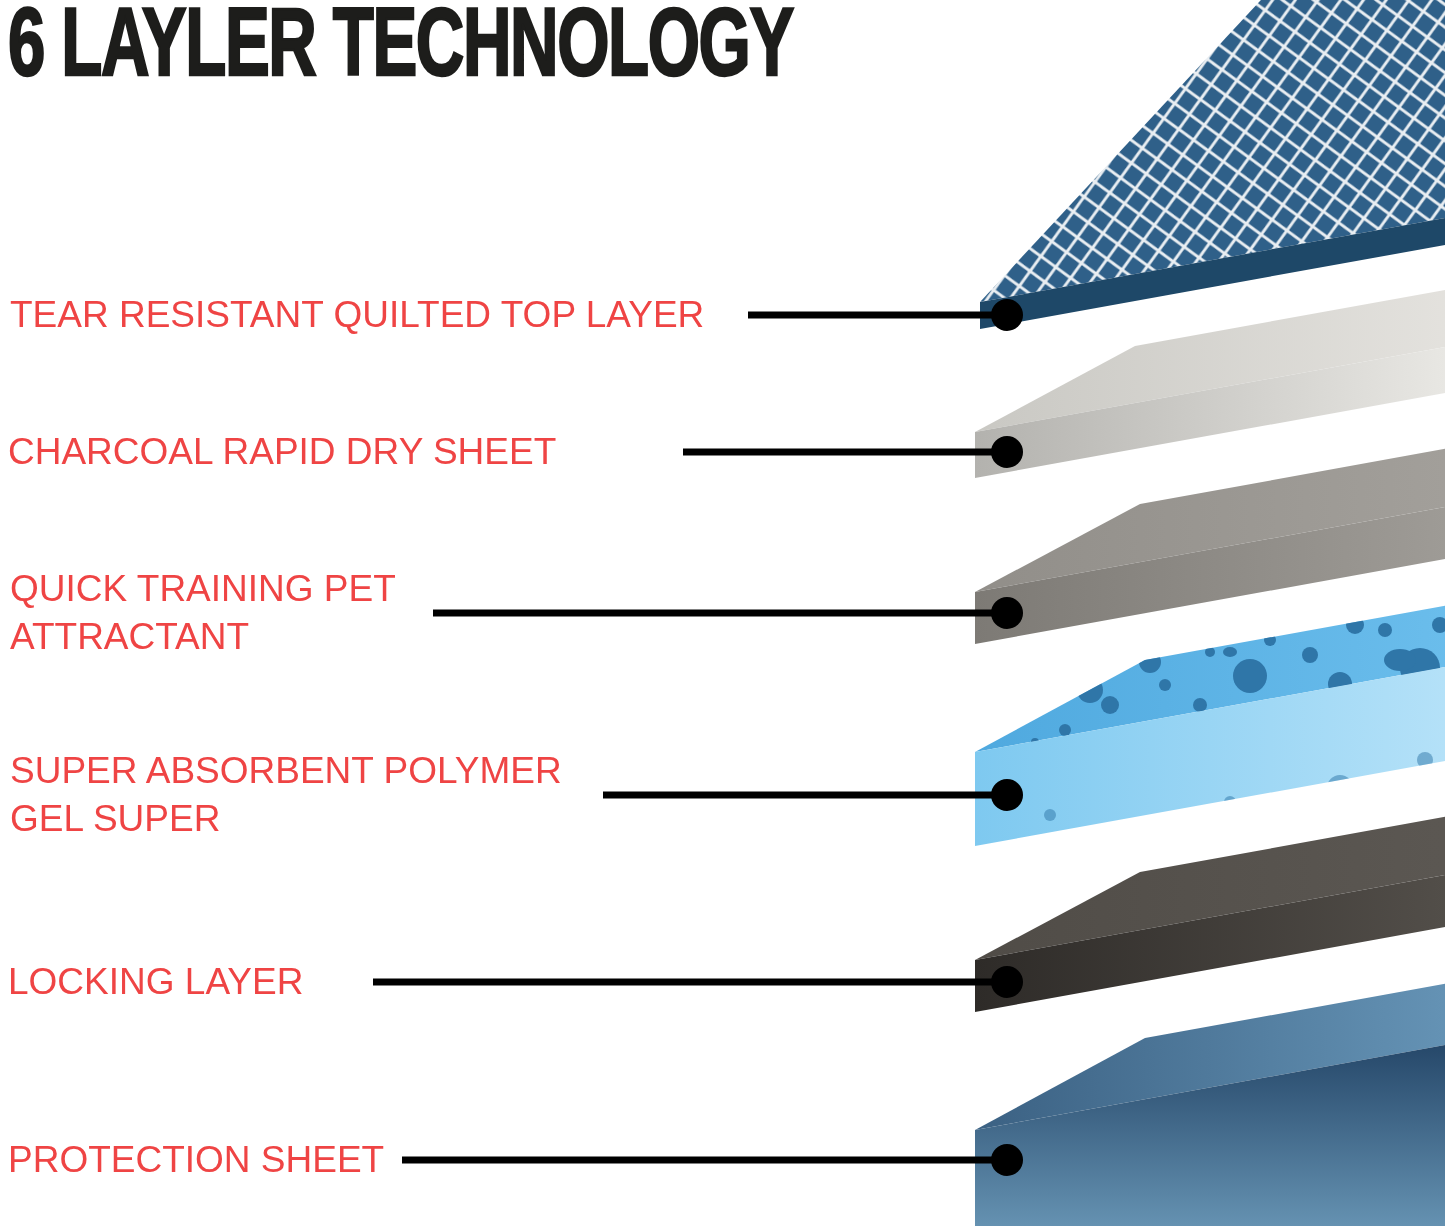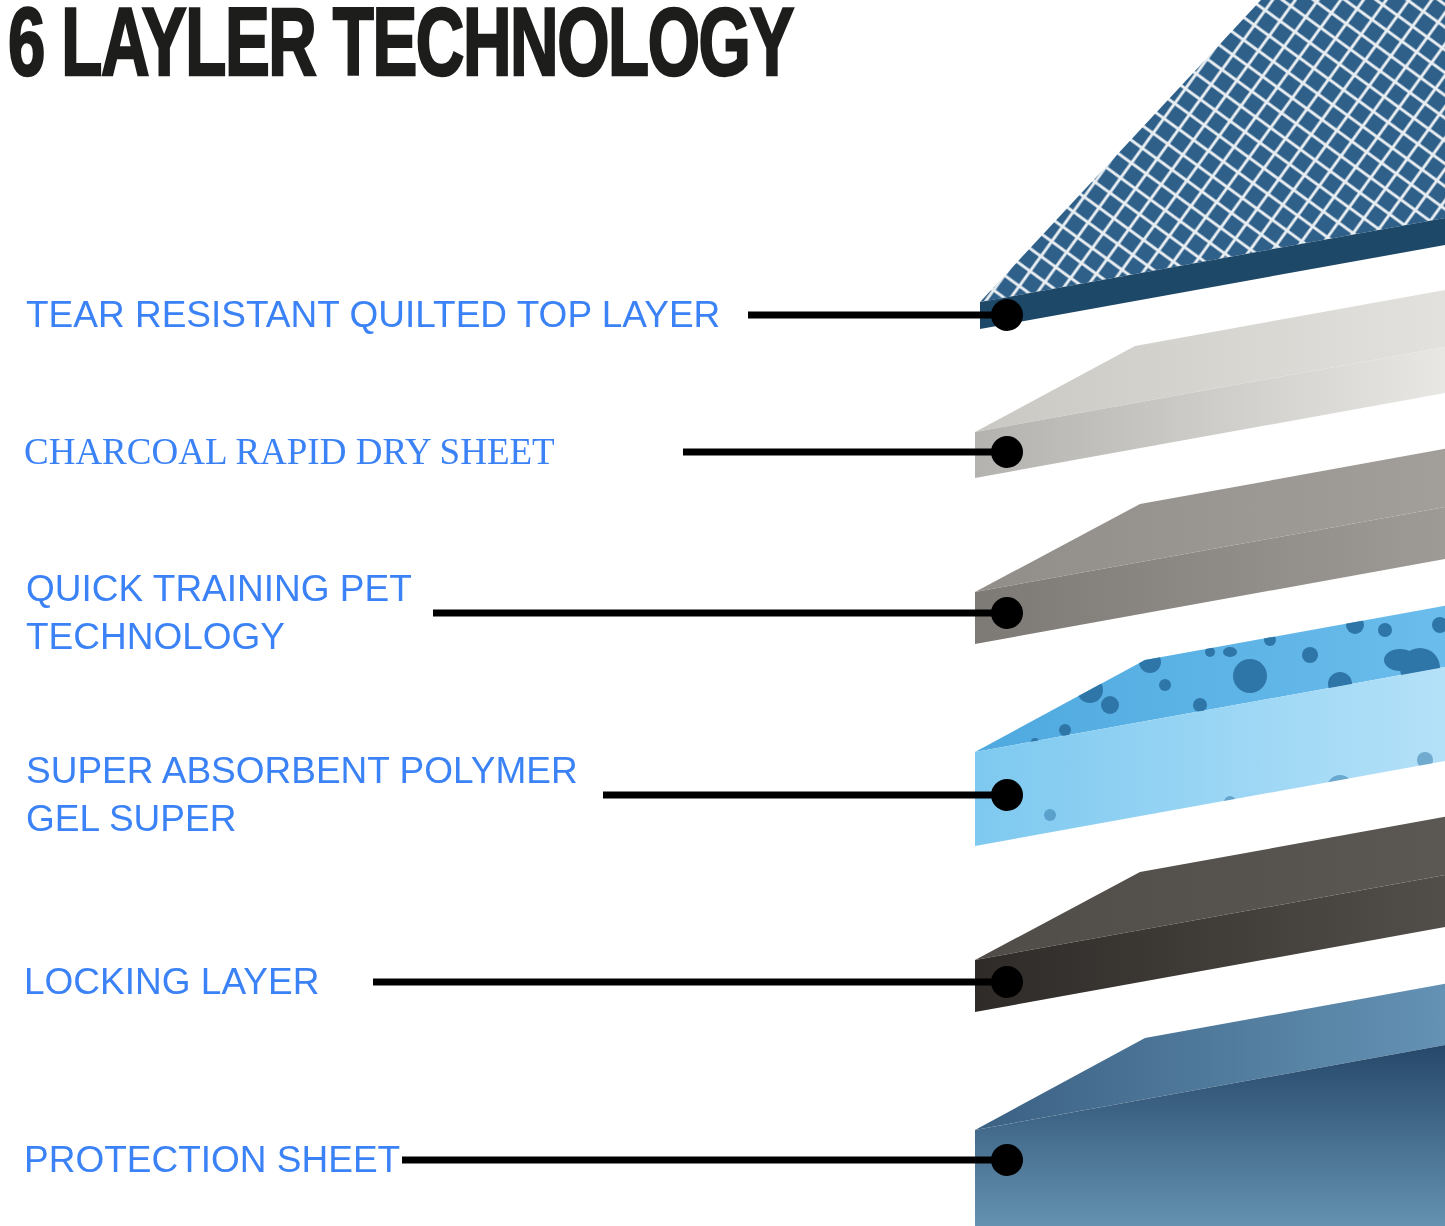--- a/index.html
+++ b/index.html
@@ -11,21 +11,21 @@
   .stage{position:absolute;left:0;top:0;width:1445px;height:1226px;}
   .title{
     position:absolute;left:8px;top:-8px;
     font-size:96px;font-weight:700;line-height:1.05;
     color:#1d1d1b;-webkit-text-stroke:2.5px #1d1d1b;
     letter-spacing:-2px;white-space:nowrap;
     transform:scaleX(.70);transform-origin:0 50%;
   }
   .label{
     position:absolute;font-size:37px;line-height:48px;
-    color:#3b82f6;letter-spacing:0;margin-left:16px;
+    color:#ef4444;letter-spacing:0;
   }
   .connector{stroke:#000;stroke-width:7;}
   .dot{fill:#000;}
 </style>
 </head>
 <body>
 
 <svg class="stage" viewBox="0 0 1445 1226" width="1445" height="1226" xmlns="http://www.w3.org/2000/svg">
   <defs>
     <pattern id="meshPat" width="26" height="26" patternUnits="userSpaceOnUse" patternTransform="rotate(-9)">
@@ -164,21 +164,21 @@
 
     <line class="connector" x1="402" y1="1160" x2="1007" y2="1160"></line>
     <circle class="dot" cx="1007" cy="1160" r="16"></circle>
   </g>
 </svg>
 
 <div class="title">6 LAYLER TECHNOLOGY</div>
 
 <div class="label" style="left:10px;top:291px;width:740px;">TEAR RESISTANT QUILTED TOP LAYER</div>
 
-<div class="label" style="left:8px;top:428px;width:660px;font-family:Liberation Serif, serif;">CHARCOAL RAPID DRY SHEET</div>
+<div class="label" style="left:8px;top:428px;width:660px;">CHARCOAL RAPID DRY SHEET</div>
 
-<div class="label" style="left:10px;top:565px;width:440px;">QUICK TRAINING PET TECHNOLOGY</div>
+<div class="label" style="left:10px;top:565px;width:440px;">QUICK TRAINING PET ATTRACTANT</div>
 
 <div class="label" style="left:10px;top:747px;width:575px;">SUPER ABSORBENT POLYMER GEL SUPER</div>
 
 <div class="label" style="left:8px;top:958px;width:360px;">LOCKING LAYER</div>
 
 <div class="label" style="left:8px;top:1136px;width:390px;">PROTECTION SHEET</div>
 
 </body></html>

